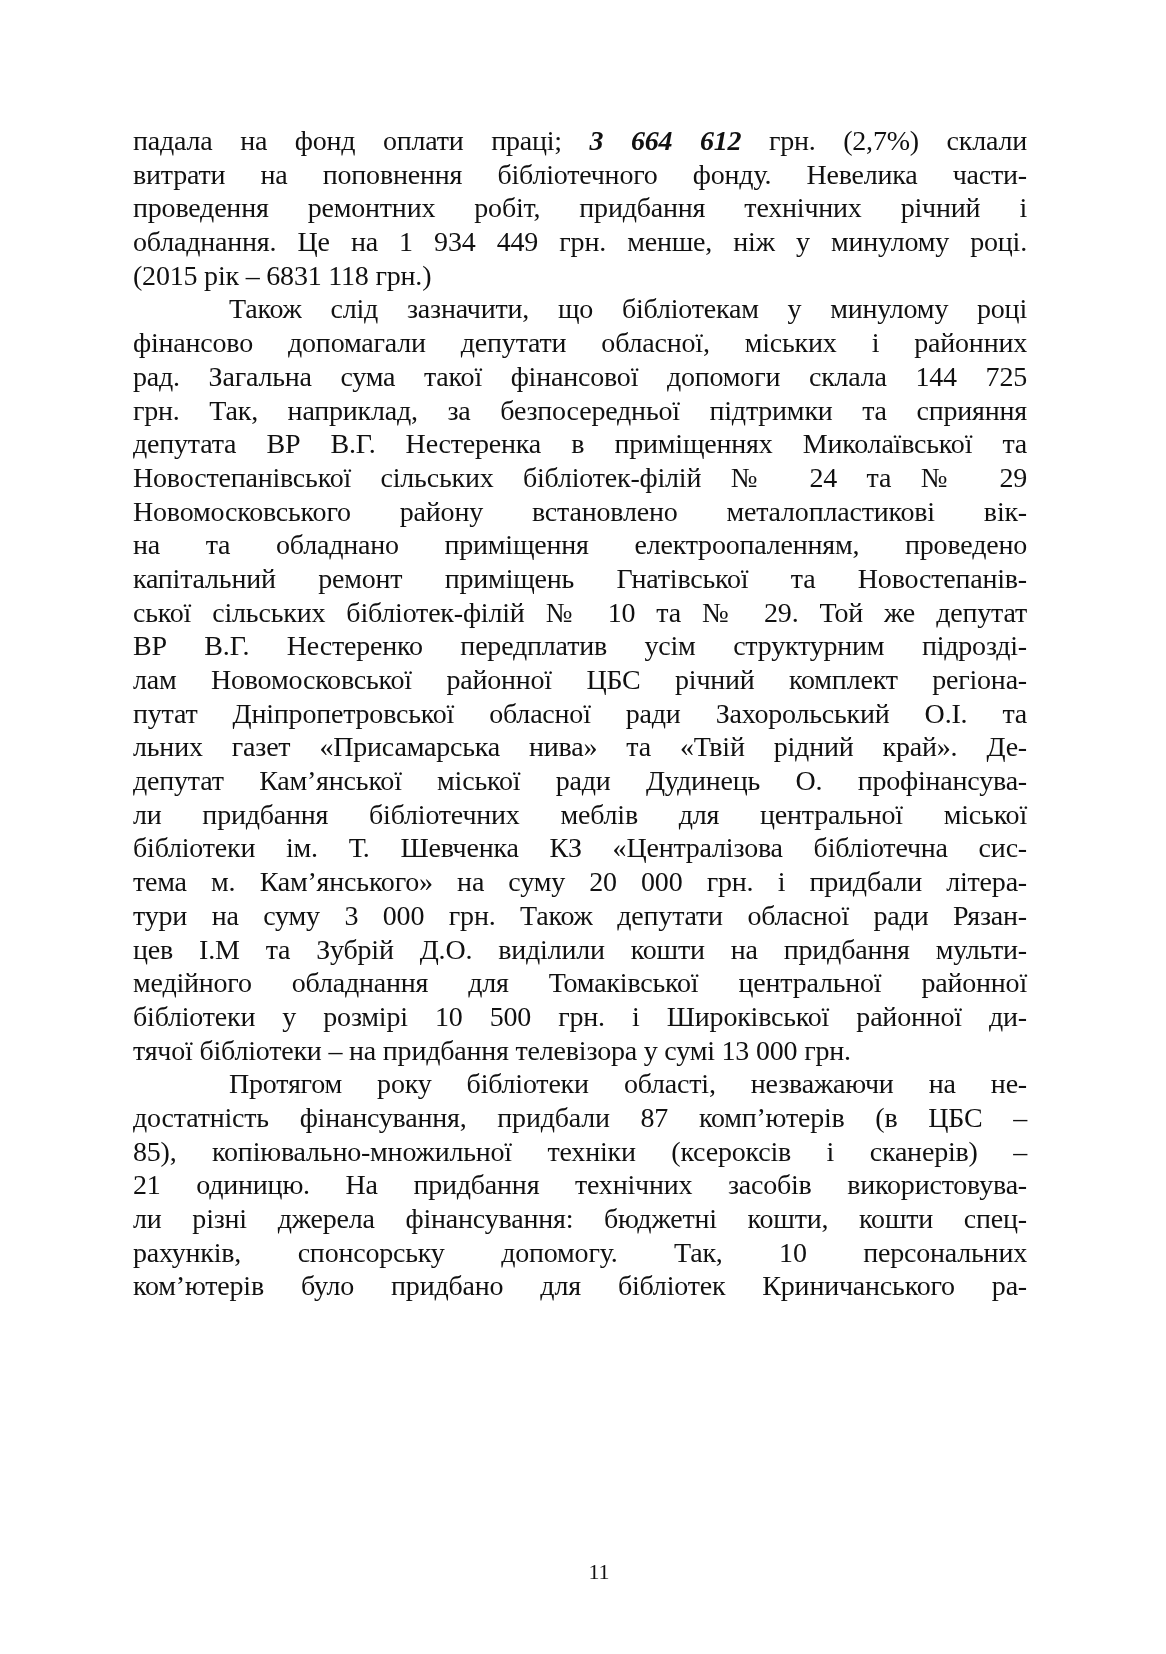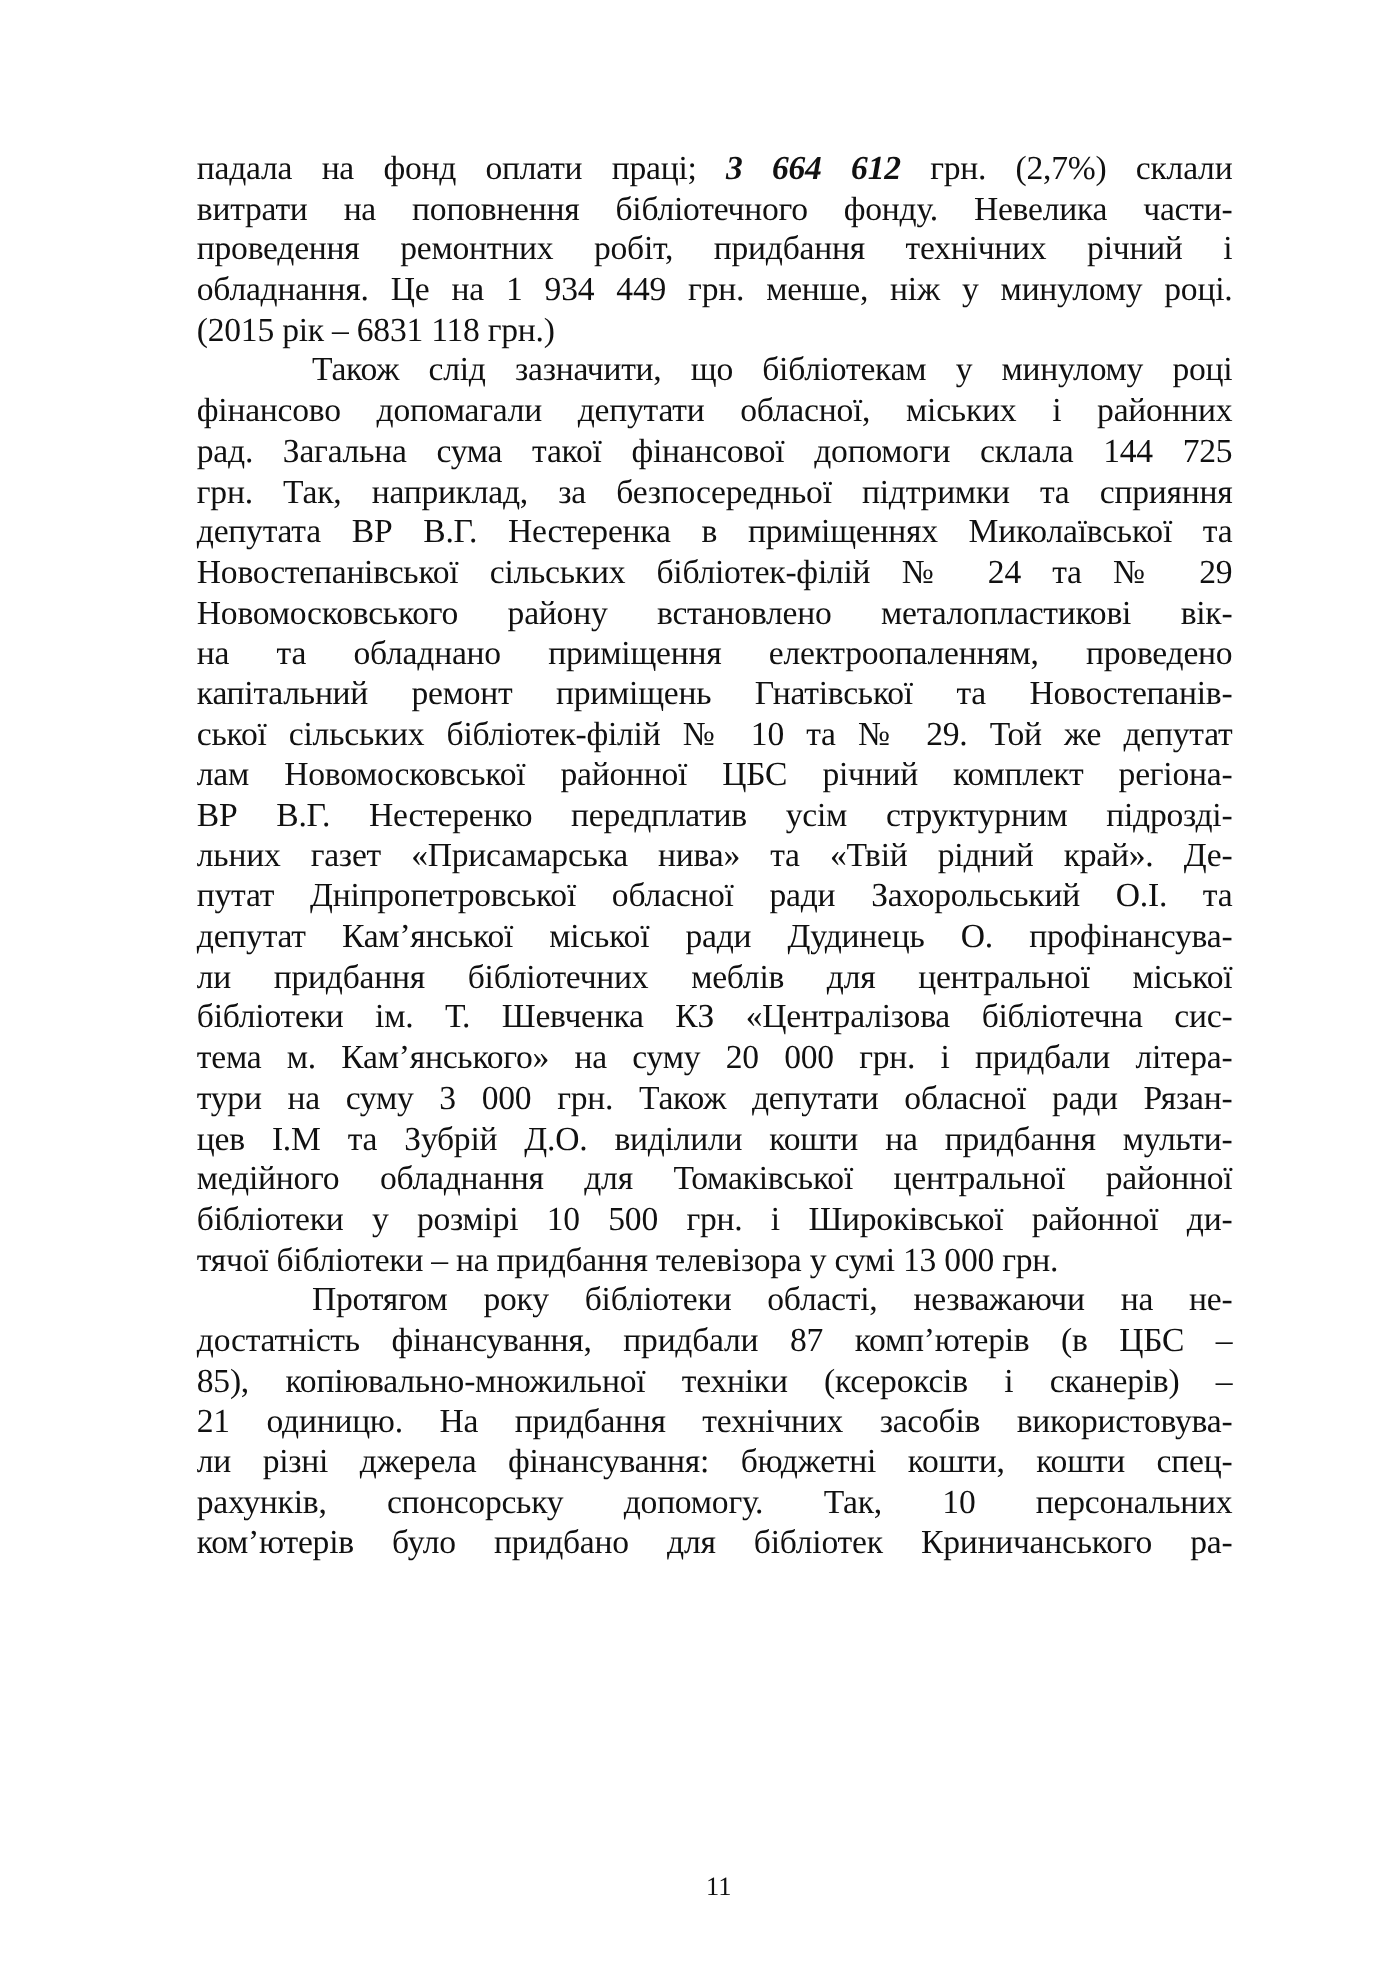--- a/index.html
+++ b/index.html
@@ -10,21 +10,20 @@
     font-family: "Liberation Serif", "DejaVu Serif", serif;
   }
   .text-column {
     position: absolute; left: 133px; top: 124px; width: 894px;
   }
   .line {
     display: block; height: 33.7px; line-height: 33.7px;
     font-size: 28px; white-space: nowrap;
     text-align: justify; text-align-last: justify;
     letter-spacing: -0.2px;
-    margin-left: 31px;
   }
   .line.last { text-align-last: left; }
   .line.indent { padding-left: 96px; }
   .bi { font-weight: bold; font-style: italic; }
   .page-number {
     position: absolute; left: 0; width: 1166px; top: 1558px;
     text-align: center; font-size: 22px; line-height: 28px; margin-left: 16px;
   }
 </style>
 </head>
@@ -43,24 +42,24 @@
         <span class="line indent">Також слід зазначити, що бібліотекам у минулому році</span>
         <span class="line">фінансово допомагали депутати обласної, міських і районних</span>
         <span class="line">рад. Загальна сума такої фінансової допомоги склала 144 725</span>
         <span class="line">грн. Так, наприклад, за безпосередньої підтримки та сприяння</span>
         <span class="line">депутата ВР В.Г. Нестеренка в приміщеннях Миколаївської та</span>
         <span class="line">Новостепанівської сільських бібліотек-філій № 24 та № 29</span>
         <span class="line">Новомосковського району встановлено металопластикові вік-</span>
         <span class="line">на та обладнано приміщення електроопаленням, проведено</span>
         <span class="line">капітальний ремонт приміщень Гнатівської та Новостепанів-</span>
         <span class="line">ської сільських бібліотек-філій № 10 та № 29. Той же депутат</span>
+        <span class="line">ВР В.Г. Нестеренко передплатив усім структурним підрозді-</span>
         <span class="line">лам Новомосковської районної ЦБС річний комплект регіона-</span>
-        <span class="line">ВР В.Г. Нестеренко передплатив усім структурним підрозді-</span>
+        <span class="line">путат Дніпропетровської обласної ради Захорольський О.І. та</span>
         <span class="line">льних газет «Присамарська нива» та «Твій рідний край». Де-</span>
-        <span class="line">путат Дніпропетровської обласної ради Захорольський О.І. та</span>
         <span class="line">депутат Кам’янської міської ради Дудинець О. профінансува-</span>
         <span class="line">ли придбання бібліотечних меблів для центральної міської</span>
         <span class="line">бібліотеки ім. Т. Шевченка КЗ «Централізова бібліотечна сис-</span>
         <span class="line">тема м. Кам’янського» на суму 20 000 грн. і придбали літера-</span>
         <span class="line">тури на суму 3 000 грн. Також депутати обласної ради Рязан-</span>
         <span class="line">цев І.М та Зубрій Д.О. виділили кошти на придбання мульти-</span>
         <span class="line">медійного обладнання для Томаківської центральної районної</span>
         <span class="line">бібліотеки у розмірі 10 500 грн. і Широківської районної ди-</span>
         <span class="line last">тячої бібліотеки – на придбання телевізора у сумі 13 000 грн.</span>
       </div>

